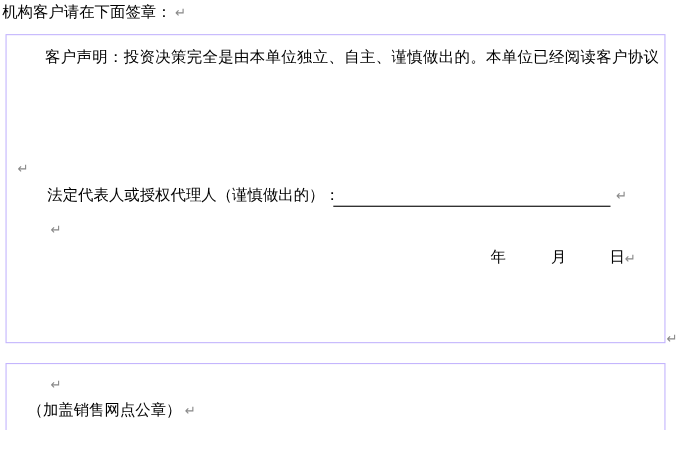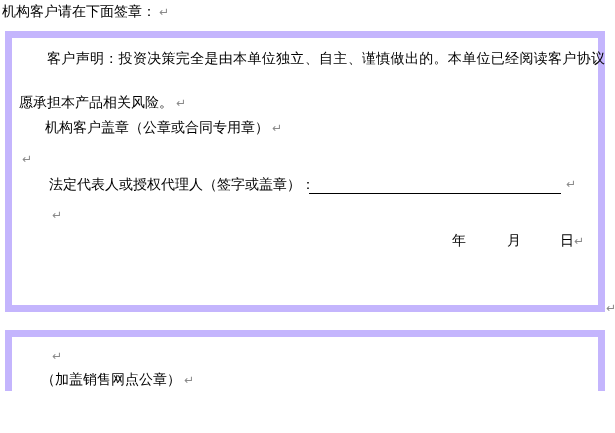--- a/index.html
+++ b/index.html
@@ -22,21 +22,21 @@
     font-family: "DejaVu Sans", sans-serif;
   }
   .pmark-abs {
     position: absolute;
     color: #8a8a8a;
     font-size: 12px;
     line-height: 17px;
   }
   .box {
     position: absolute;
-    border: 7px solid #c4b5fd;
+    border: 1px solid #c4b5fd;
     box-sizing: border-box;
     background: #ffffff;
   }
   .box1 { left: 5px; top: 31px; width: 600px; height: 281px; }
   .box2 { left: 5px; top: 330px; width: 600px; height: 95px; }
   .stmt-line {
     position: absolute;
     left: 7px;
     width: 586px;
     line-height: 17px;
@@ -59,53 +59,47 @@
 
 <div class="page">
 
   <div class="abs" style="left:2px; top:3px;">
     <span>机构客户请在下面签章：</span><span class="pmark">↵</span>
   </div>
 
   <div class="box box1">
 
     <div class="stmt-line jline indent" style="top:12px;">客户声明：投资决策完全是由本单位独立、自主、谨慎做出的。本单位已经阅读客户协议</div>
-    <div class="stmt-line" style="top:56px;">
-      <span>愿承担本产品相关风险。</span><span class="pmark">↵</span>
-    </div>
 
-    <div class="abs" style="left:33px; top:81px;">
-      <span>机构客户盖章（公章或合同专用章）</span><span class="pmark">↵</span>
-    </div>
 
     <span class="pmark-abs" style="left:10px; top:113px;">↵</span>
 
     <div class="abs" style="left:37px; top:138px;">
-      <span>法定代表人或授权代理人（签字或盖章）：</span>
+      <span>法定代表人或授权代理人（谨慎做出的）：</span>
     </div>
     <div class="sig-underline"></div>
     <span class="pmark-abs" style="left:554px; top:138px;">↵</span>
 
     <span class="pmark-abs" style="left:40px; top:169px;">↵</span>
 
     <div class="abs" style="left:0; top:194px; width:100%; height:17px;">
       <span class="date-cell" style="left:440px;">年</span>
       <span class="date-cell" style="left:495px;">月</span>
       <span class="date-cell" style="left:548px;">日</span>
       <span class="pmark-abs" style="left:562px; top:1px;">↵</span>
     </div>
   </div>
 
   <span class="pmark-abs" style="left:606px; top:300px;">↵</span>
 
   <div class="box box2">
 
     <span class="pmark-abs" style="left:40px; top:11px;">↵</span>
 
-    <div class="abs" style="left:29px; top:34px;">
+    <div class="abs" style="left:19px; top:34px;">
       <span>（加盖销售网点公章）</span><span class="pmark">↵</span>
     </div>
 
     <div class="abs" style="left:0; top:66px; width:100%; height:17px;">
       <span class="date-cell" style="left:470px;">年</span>
       <span class="date-cell" style="left:527px;">月</span>
       <span class="date-cell" style="left:578px;">日</span>
       <span class="pmark-abs" style="left:592px; top:1px;">↵</span>
     </div>
   </div>

